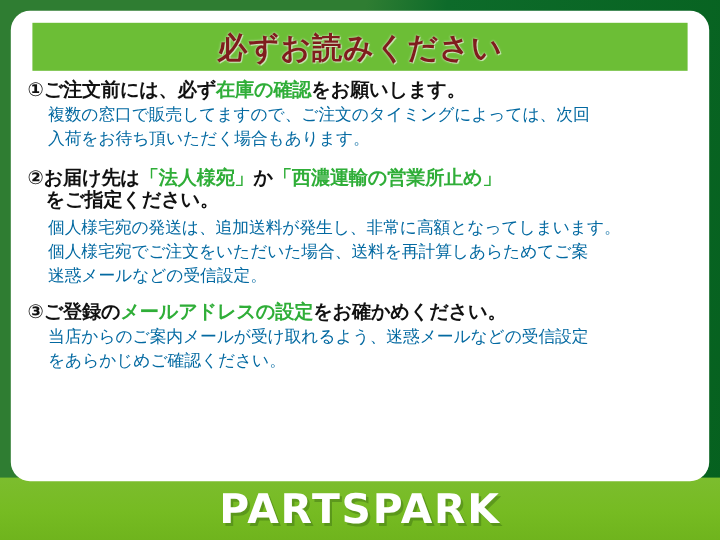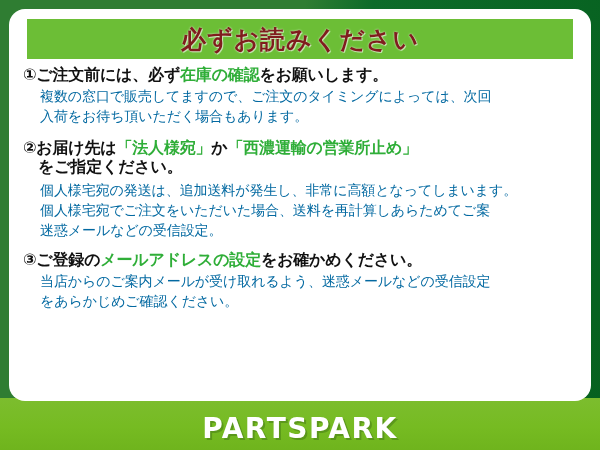--- a/index.html
+++ b/index.html
@@ -18,21 +18,21 @@
   }
 
   
   #footer-band{
     position:absolute; left:0; right:0; bottom:0; height:52px;
     background:linear-gradient(180deg,#7cbd2e 0%,#76bb22 55%,#6fb41d 100%);
   }
   #footer-logo{
     position:absolute; left:0; right:0; bottom:5px;
     text-align:center;
-    font-size:28px; font-weight:bold;
+    font-size:34px; font-weight:bold;
     letter-spacing:1.5px;
     color:#ffffff;
     text-shadow:2px 2px 0 rgba(60,110,20,.45);
   }
 
   
   #card{
     position:absolute;
     left:9px; top:9px; right:9px;
     height:392px;

